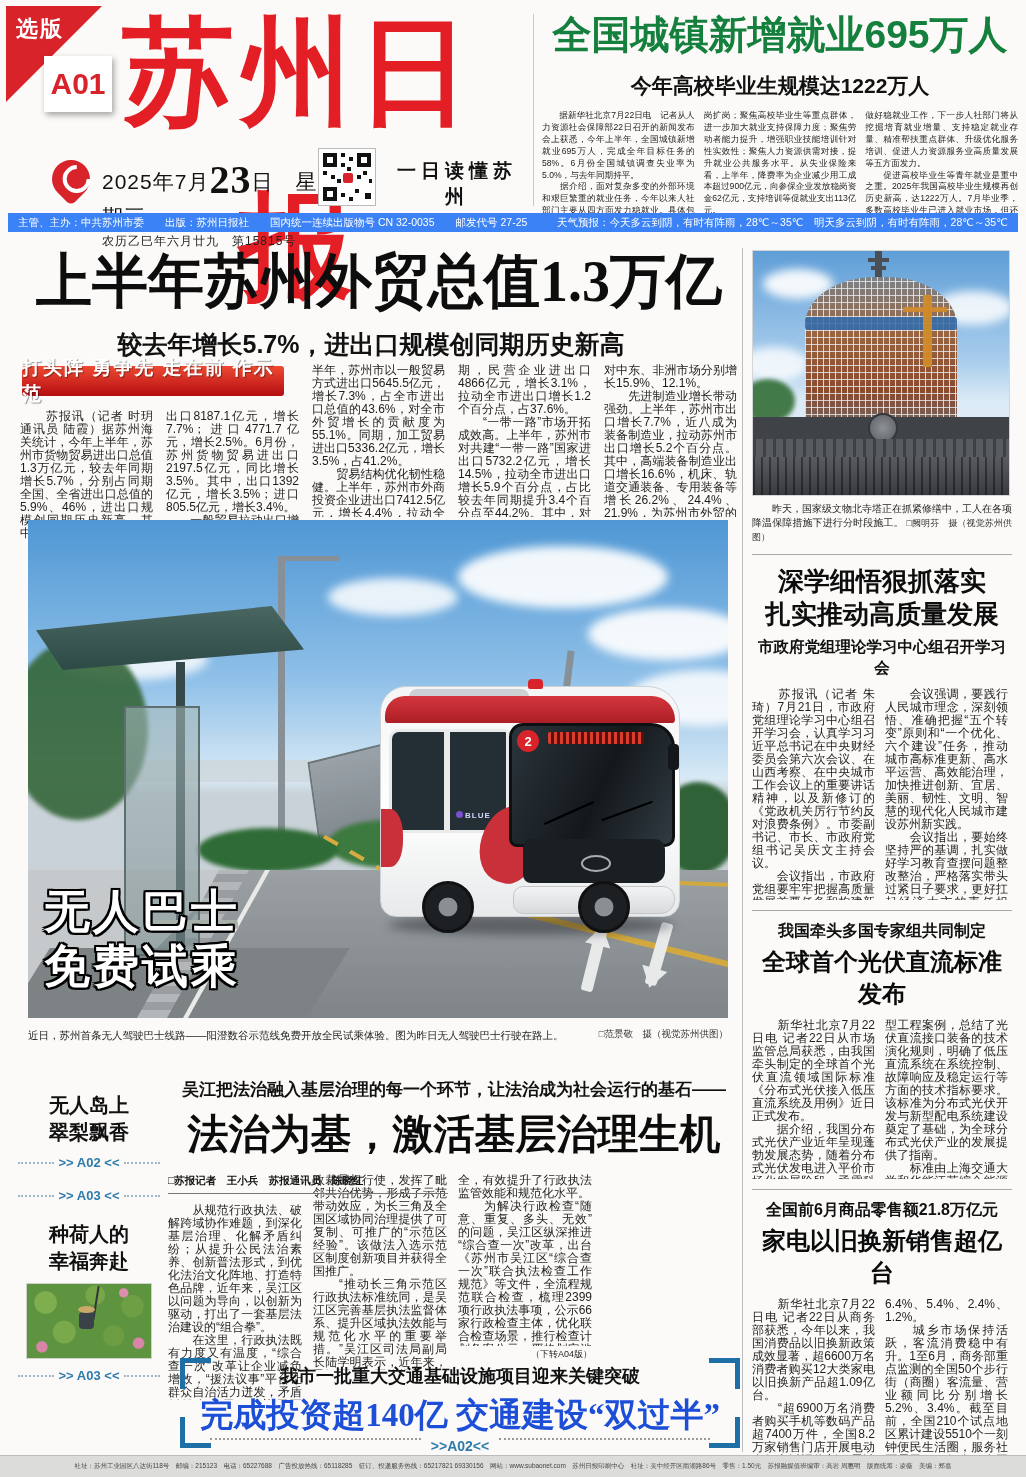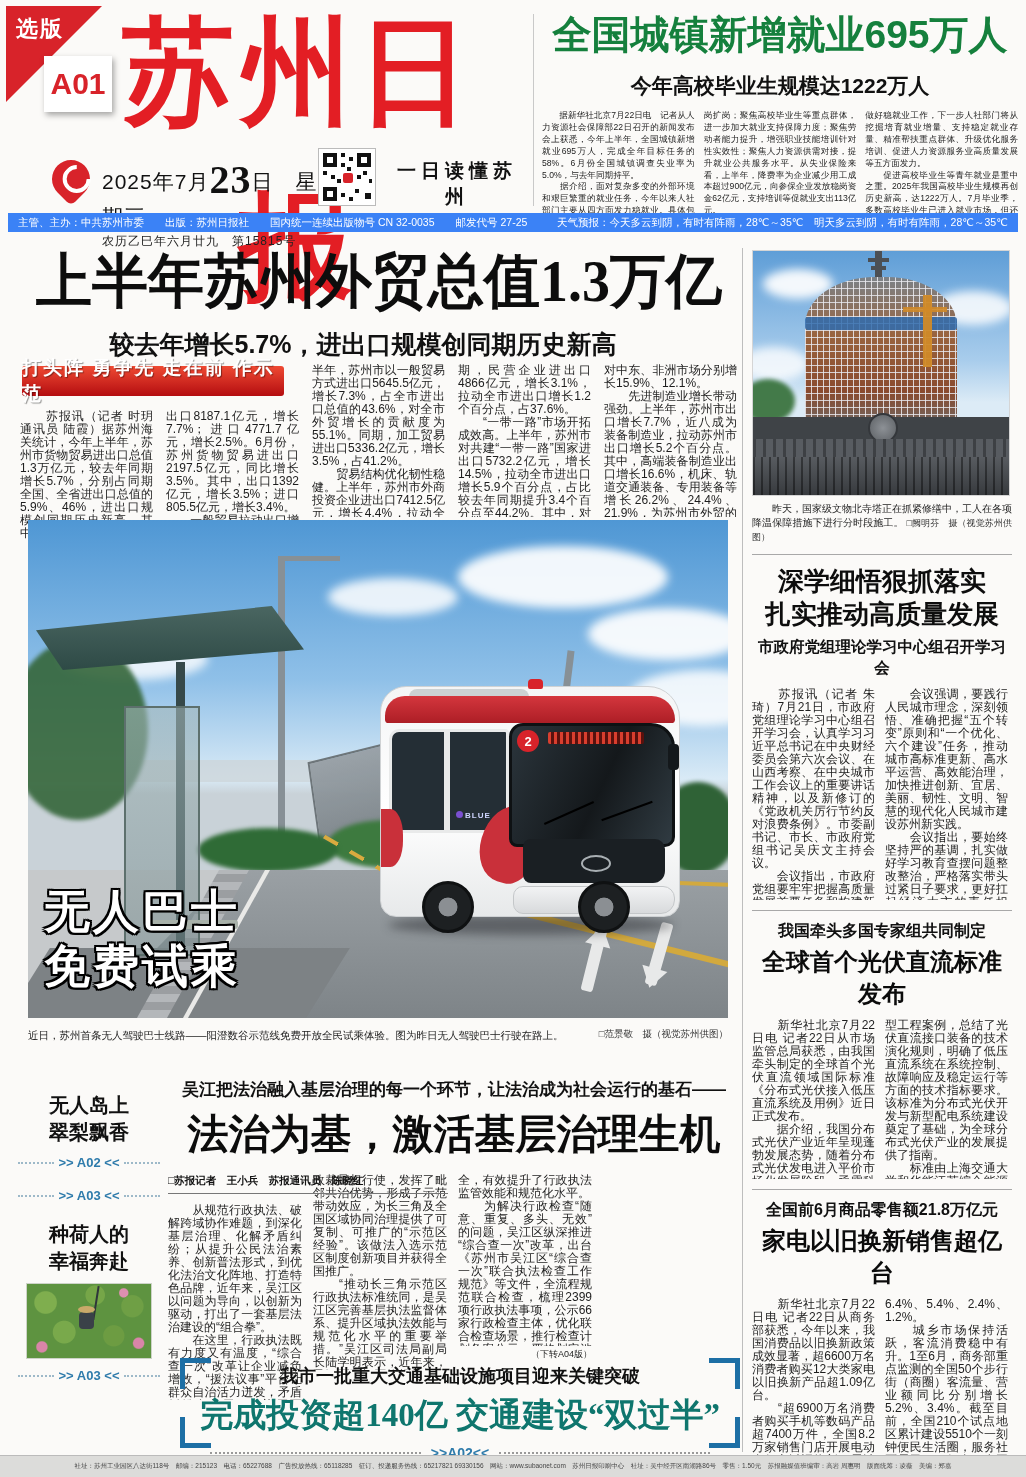--- a/index.html
+++ b/index.html
@@ -37,21 +37,21 @@
   .ts-head{font-size:39px;font-weight:900;letter-spacing:0;color:#15803d;text-align:center;white-space:nowrap;}
   .ts-sub{margin-top:10px;font-size:21px;font-weight:700;text-align:center;color:#111;}
   .ts-cols{margin-top:10px;display:flex;gap:9px;height:108px;}
   .ts-cols .c{flex:1;font-size:8.6px;line-height:11.9px;}
   
   .infobar{position:absolute;left:8px;right:8px;top:213px;height:19px;background:#3b82f6;color:#fff;
            display:flex;align-items:center;justify-content:space-between;padding:0 10px;font-size:10.5px;white-space:nowrap;overflow:hidden;}
   
   .lead-head{position:absolute;left:18px;top:244px;width:722px;text-align:center;font-size:56px;font-weight:900;
              color:#0d0d0d;letter-spacing:0;transform:scaleY(1.05);}
-  .lead-sub{position:absolute;left:2px;top:328px;width:722px;text-align:center;font-size:25px;font-weight:700;color:#111;}
+  .lead-sub{position:absolute;left:10px;top:328px;width:722px;text-align:center;font-size:25px;font-weight:700;color:#111;}
   .lead-cols{position:absolute;left:20px;top:364px;width:720px;height:153px;display:flex;gap:13px;}
   .lead-cols .c{width:133px;height:100%;}
   .lead-cols .pad{padding-top:46px;}
   .badge{position:absolute;left:2px;top:2px;width:262px;height:30px;border-radius:3px;
          background:linear-gradient(180deg,#ef4a33,#b40d10);display:flex;align-items:center;justify-content:center;
          color:#fff;font-size:19px;font-weight:800;letter-spacing:2px;text-shadow:1px 1px 1px rgba(0,0,0,.4);}
   
   .photo{position:absolute;left:28px;top:520px;width:700px;height:498px;overflow:hidden;
          background:linear-gradient(180deg,#4f97d4 0%,#8fc0e8 32%,#d9eaf6 52%,#c9d2d8 55%);}
   .cl{position:absolute;background:#fff;border-radius:50%;filter:blur(5px);opacity:.92;}
@@ -149,22 +149,22 @@
           padding:5px 6px;margin:5px 0;white-space:pre-wrap;}
   .turn{text-align:right;color:#1d1d1d;font-size:9px;margin-top:2px;cursor:pointer;}
   
   .teaser{position:absolute;left:180px;top:1358px;width:560px;height:90px;}
   .tz-br{position:absolute;width:26px;height:26px;border:0 solid #1d6fa5;}
   .tz-tl{left:0;top:0;border-left-width:5px;border-top-width:5px;}
   .tz-tr{right:0;top:0;border-right-width:5px;border-top-width:5px;}
   .tz-bl{left:0;bottom:0;border-left-width:5px;border-bottom-width:5px;}
   .tz-brr{right:0;bottom:0;border-right-width:5px;border-bottom-width:5px;}
   .tz-kick{margin-top:6px;text-align:center;font-size:18px;font-weight:600;color:#111;}
-  .tz-head{margin-top:5px;text-align:center;font-size:33px;font-weight:900;color:#0f766e;}
-  .tz-foot{margin-top:7px;display:flex;align-items:center;gap:10px;padding:0 30px;}
+  .tz-head{margin-top:5px;text-align:center;font-size:33px;font-weight:900;color:#1d4ed8;}
+  .tz-foot{display:flex;align-items:flex-start;gap:10px;padding:0 30px;}
   .tz-foot .dots{flex:1;border-top:2px dotted #999;height:0;}
   .tz-foot .pg{color:#2e7bab;font-size:14px;font-weight:700;cursor:pointer;}
   
   .vline{position:absolute;left:742px;top:248px;width:1px;height:1204px;background:#bdbdbd;}
   .rail{position:absolute;left:752px;top:250px;width:260px;}
   .pagoda{position:relative;width:256px;height:244px;overflow:hidden;border:1px solid #d5d5d5;
           background:linear-gradient(180deg,#5f9ed7 0%,#a9cdec 45%,#dcebf6 62%);}
   .scaffold{position:absolute;left:52px;top:26px;width:152px;height:152px;
             border-radius:46% 46% 6px 6px / 32% 32% 4px 4px;
             background:

